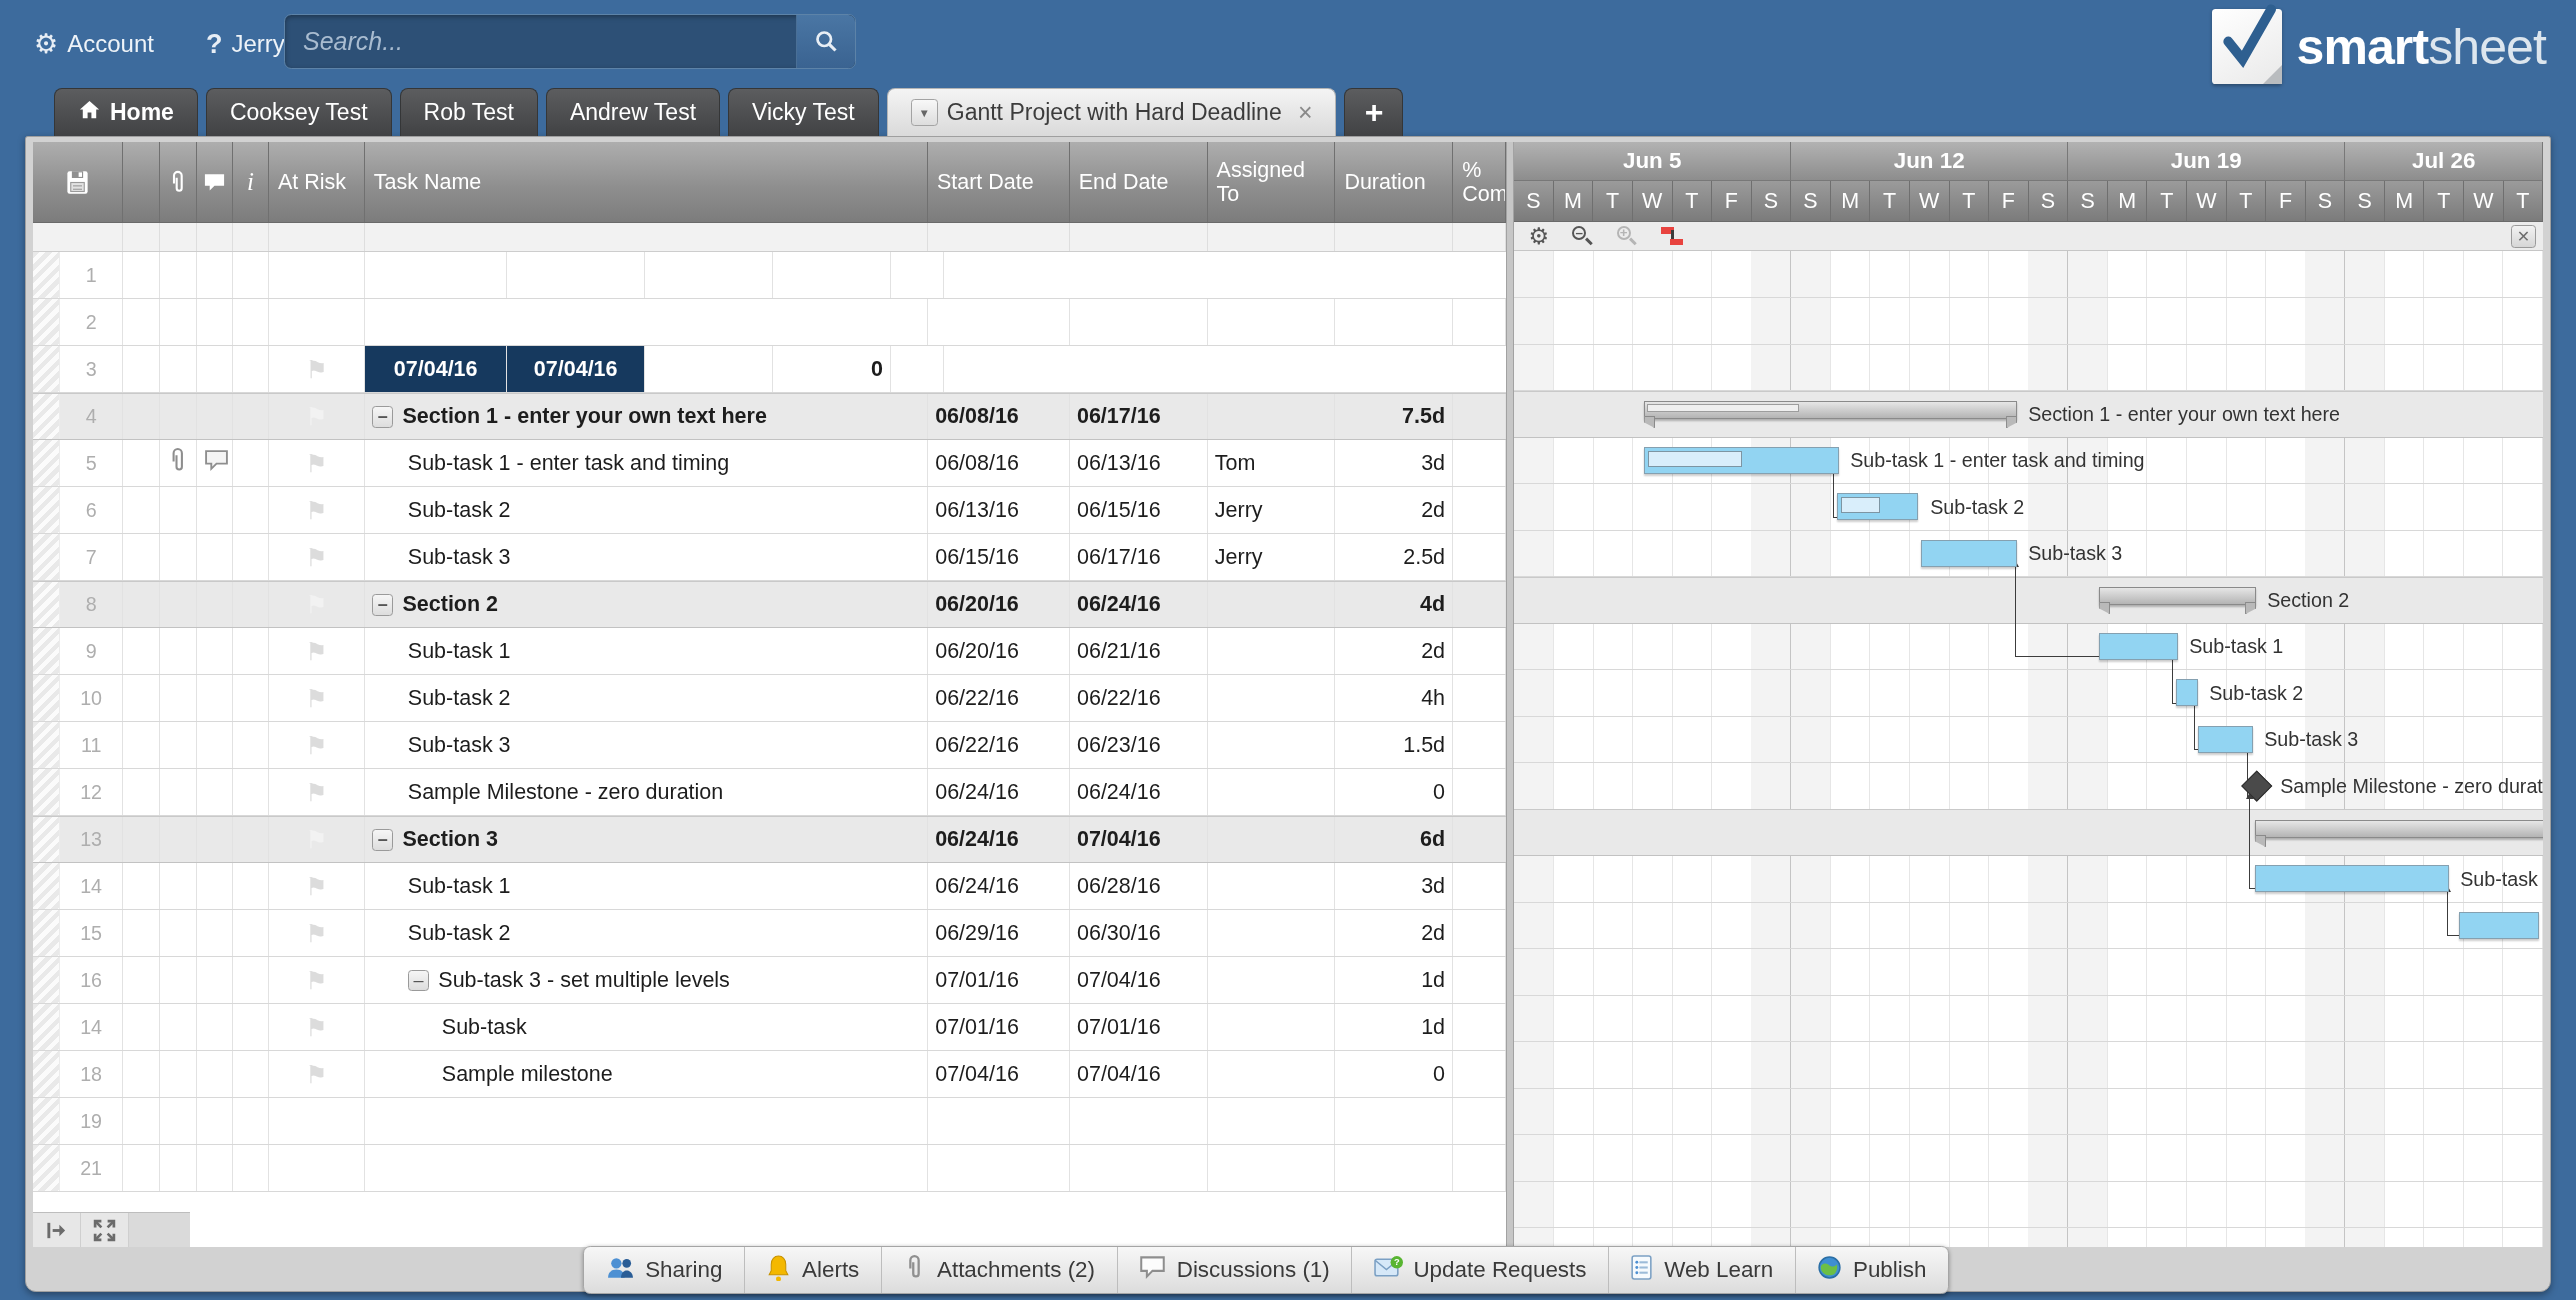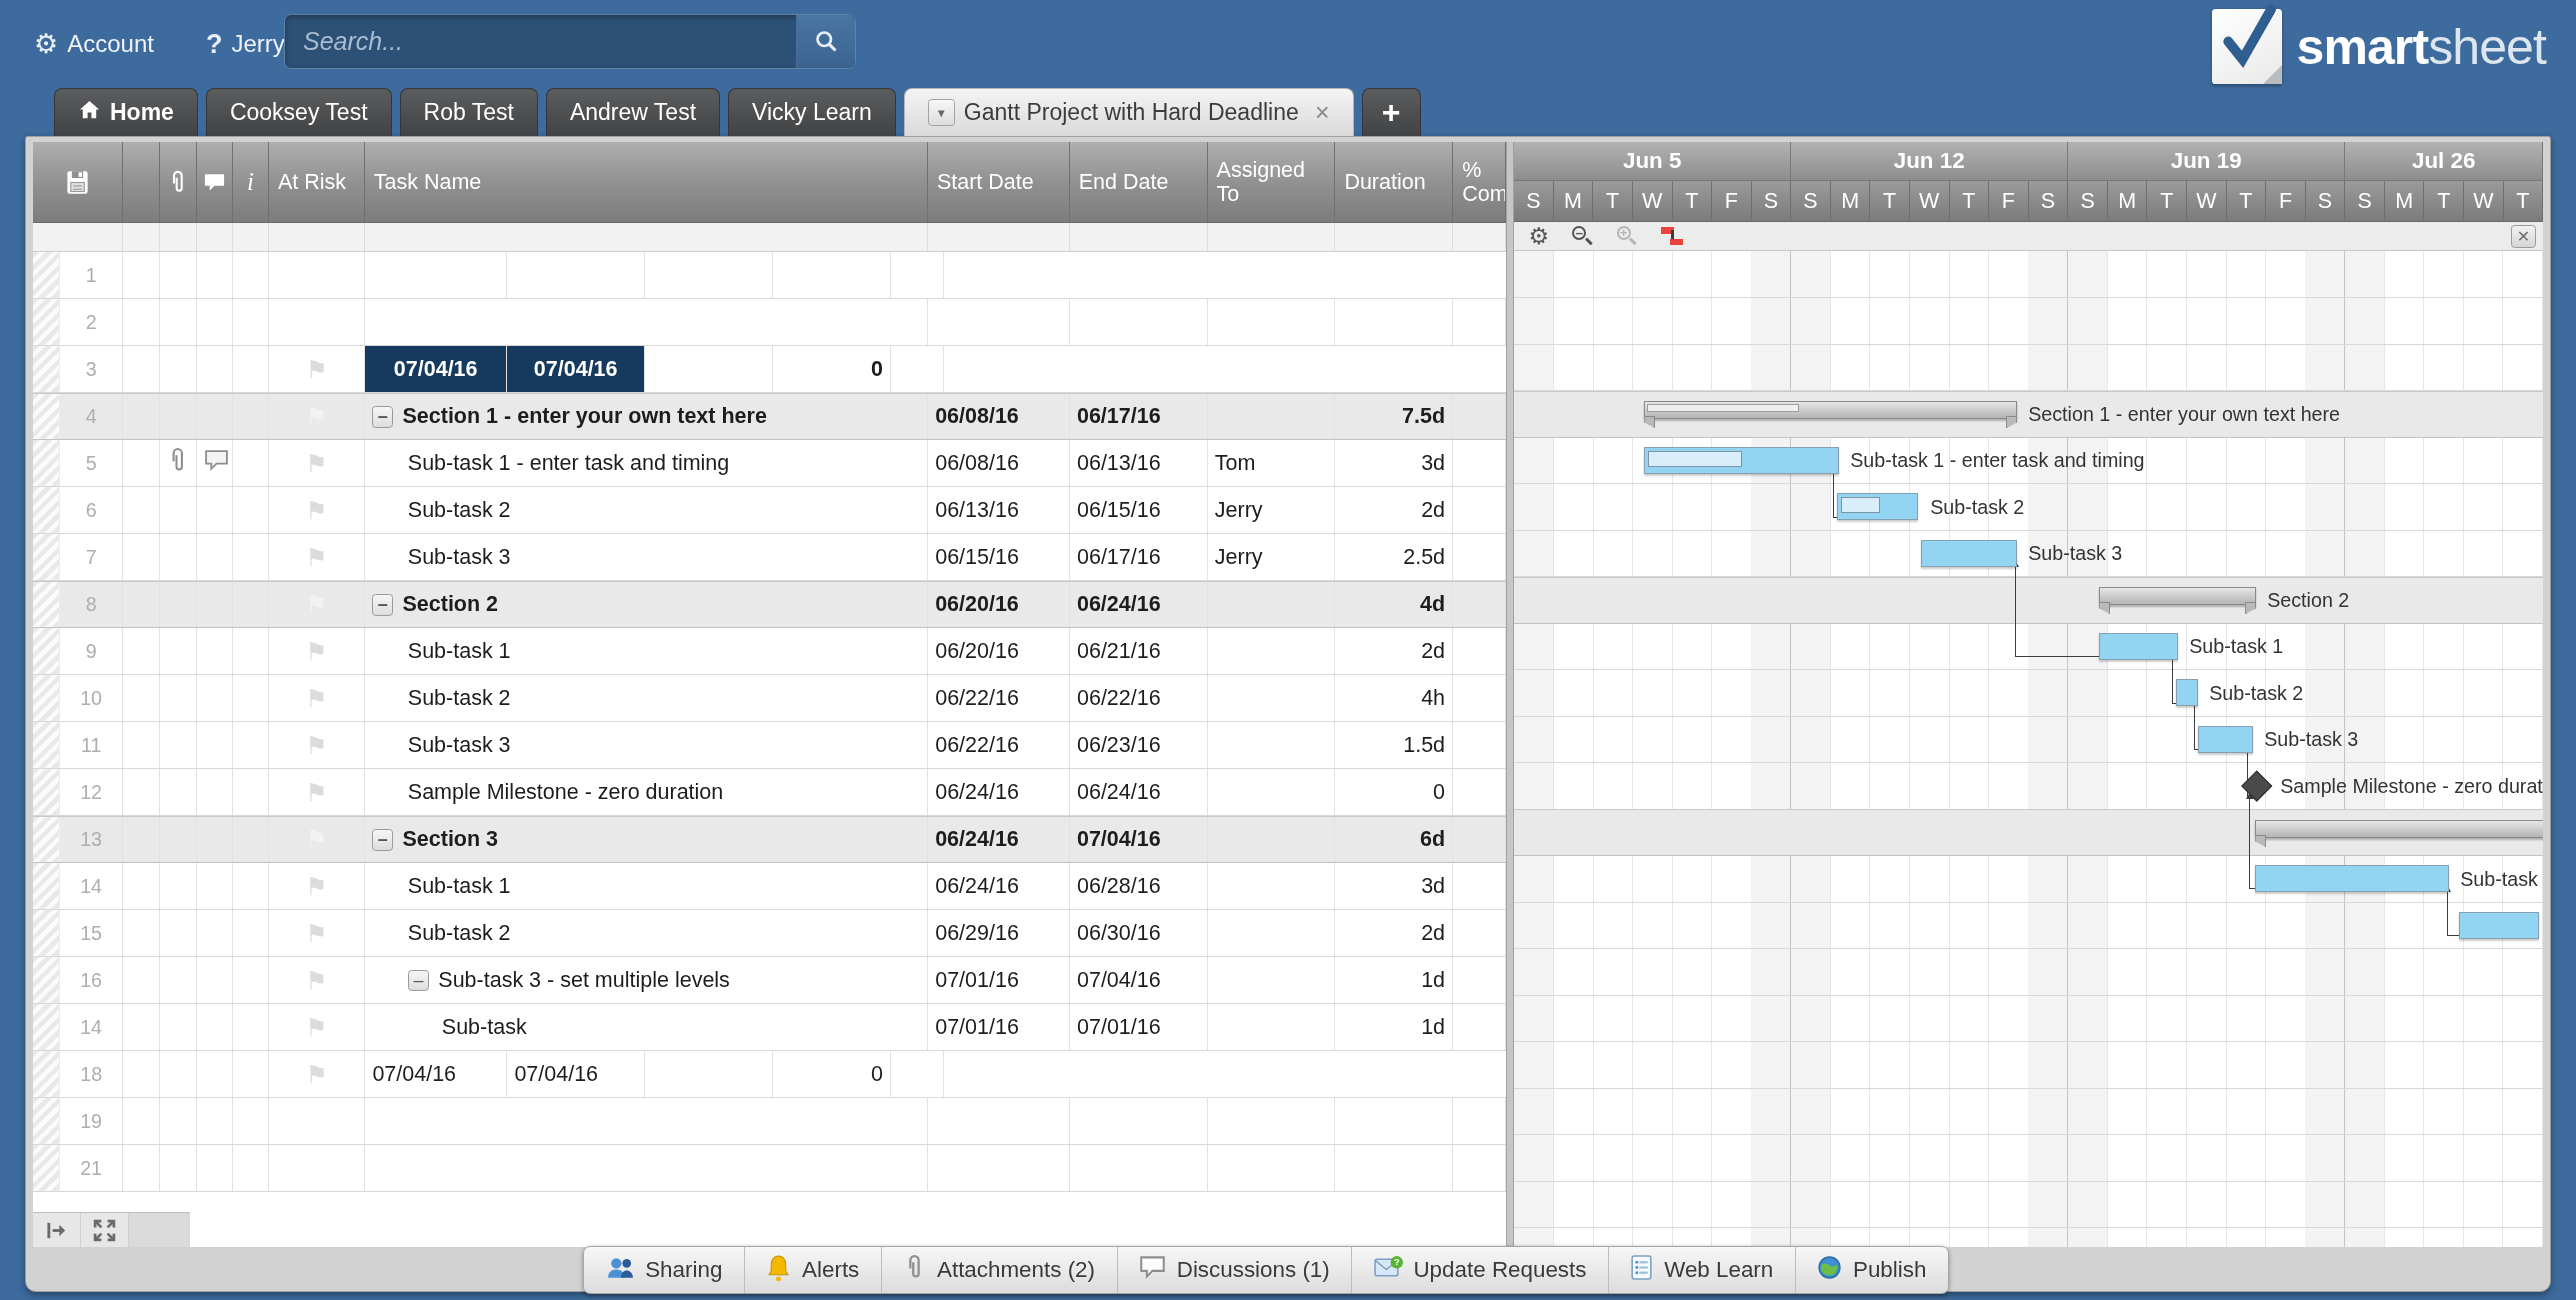--- a/index.html
+++ b/index.html
@@ -162,21 +162,21 @@
     <div class="tab">
       <span>Cooksey Test</span>
     </div>
     <div class="tab">
       <span>Rob Test</span>
     </div>
     <div class="tab">
       <span>Andrew Test</span>
     </div>
     <div class="tab">
-      <span>Vicky Learn</span>
+      <span>Vicky Test</span>
     </div>
     <div class="tab active">
       <span class="dd">▼</span>
       <span>Gantt Project with Hard Deadline</span>
       <span class="x">×</span>
     </div>
     <div class="tab plus">+</div>
   </div>
 
 <div class="sheet">
@@ -591,20 +591,23 @@
             <div class="g-cell rn" style="width: 90px;">
               <div class="rn-hatch"></div>
               <span class="rn-num">18</span>
             </div>
             <div class="g-cell" style="width: 37px;"></div>
             <div class="g-cell" style="width: 37px;"></div>
             <div class="g-cell" style="width: 36px;"></div>
             <div class="g-cell" style="width: 36px;"></div>
             <div class="g-cell" style="width: 96px;">
               <span class="flag">⚑</span>
+            </div>
+            <div class="g-cell" style="width: 564px; padding-left: 77px;">
+              <span>Sample milestone</span>
             </div>
             <div class="g-cell" style="width: 142px;">07/04/16</div>
             <div class="g-cell" style="width: 138px;">07/04/16</div>
             <div class="g-cell" style="width: 128px;"></div>
             <div class="g-cell cell-right" style="width: 118px;">0</div>
             <div class="g-cell" style="width: 53px;"></div>
           </div>
           <div class="g-row">
             <div class="g-cell rn" style="width: 90px;">
               <div class="rn-hatch"></div>

